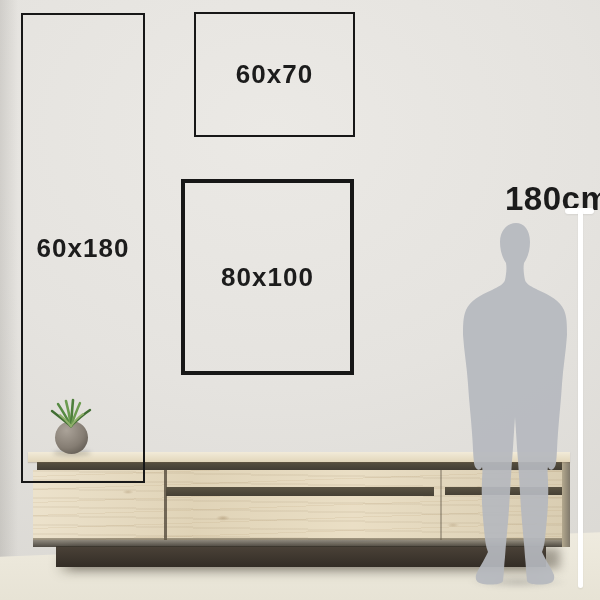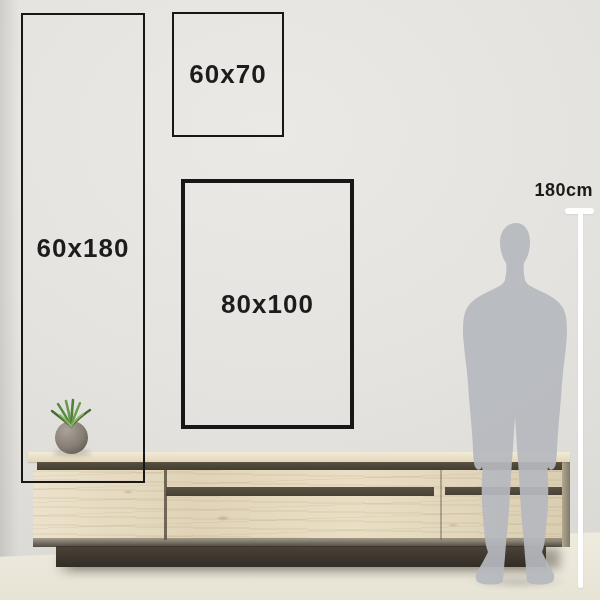--- a/index.html
+++ b/index.html
@@ -30,27 +30,27 @@
     box-sizing:border-box;
     background:transparent;
   }
   .frame span{
     color:#1c1c1c;
     font-size:26px;
     font-weight:600;
     letter-spacing:1px;
   }
   .frame.tall  {left:21px; top:13px;  width:124px; height:470px;}
-  .frame.small {left:172px;top:12px;  width:112px; height:125px;}
+  .frame.small {left:194px;top:12px;  width:161px; height:125px;}
   .frame.round {left:350px;top:9px;   width:175px; height:175px; border-width:2px; border-radius:50%;}
-  .frame.large {left:181px;top:179px; width:173px; height:250px; border-width:4px;}
+  .frame.large {left:181px;top:179px; width:173px; height:196px; border-width:4px;}
   
   .measure-label{
     position:absolute;left:505px;top:180px;width:88px;
-    text-align:right;color:#1b1b1b;font-size:18px;font-weight:600;letter-spacing:0.5px;
+    text-align:right;color:#1b1b1b;font-size:33px;font-weight:600;letter-spacing:0.5px;
   }
   .measure-cap{
     position:absolute;left:565px;top:208px;width:29px;height:6px;
     background:#ffffff;border-radius:3px;box-shadow:0 1px 2px rgba(0,0,0,0.07);
   }
   .measure-line{
     position:absolute;left:578px;top:210px;width:5px;height:378px;
     background:#ffffff;border-radius:3px;box-shadow:0 1px 2px rgba(0,0,0,0.07);
   }
   

